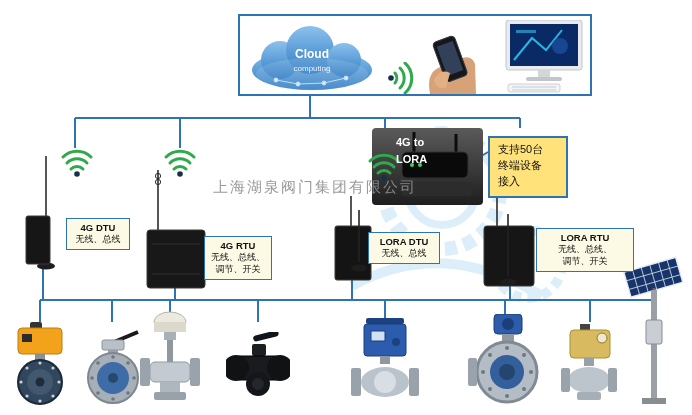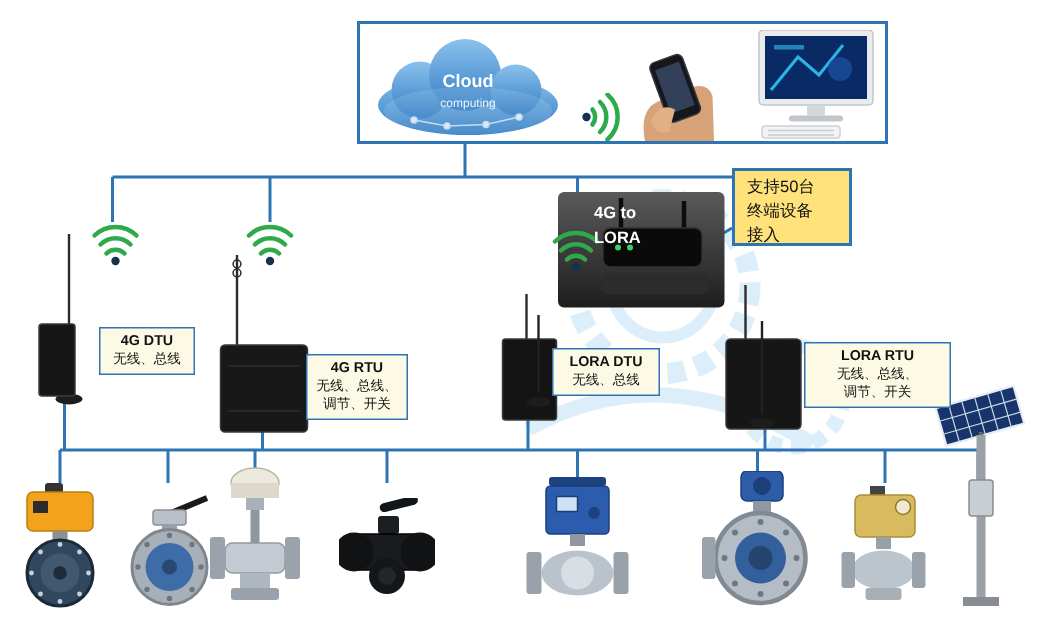--- a/index.html
+++ b/index.html
@@ -1,21 +1,21 @@
 <!DOCTYPE html>
 <html><head>
 <meta charset="utf-8">
 <style>
   *{margin:0;padding:0;box-sizing:border-box}
   html,body{width:692px;height:415px;background:#fff;font-family:"Liberation Sans",sans-serif;overflow:hidden}
   .stage{position:relative;width:692px;height:415px;background:#fff}
   .abs{position:absolute}
   .label-box{position:absolute;border:1.5px solid #2e74b5;background:#fcf9e4;text-align:center;font-size:9px;line-height:1.3;padding:3px 2px;color:#111;z-index:5}
   .label-box .t{font-weight:700;font-size:9.5px}
-  .callout{position:absolute;left:488px;top:112px;width:80px;height:52px;border:2px solid #2e74b5;background:#ffe27a;font-size:11px;line-height:1.45;padding:4px 8px;color:#111;z-index:5}
+  .callout{position:absolute;left:488px;top:136px;width:80px;height:62px;border:2px solid #2e74b5;background:#ffe27a;font-size:11px;line-height:1.45;padding:4px 8px;color:#111;z-index:5}
   .top-panel{position:absolute;left:238px;top:14px;width:354px;height:82px;border:2px solid #2e74b5;background:#fff;z-index:5;display:flex;align-items:flex-end}
   .watermark-text{position:absolute;left:213px;top:178px;font-size:15px;letter-spacing:2px;color:#8f8f8f;z-index:6;opacity:.9;white-space:nowrap}
   .gateway-label{position:absolute;left:396px;top:134px;z-index:5;color:#fff;font-weight:700;font-size:11px;line-height:1.5}
   .z1{z-index:1}.z2{z-index:2}.z4{z-index:4}
 </style>
 </head>
 <body>
 
 <div class="stage">
 
@@ -178,20 +178,21 @@
   <div class="label-box" style="left:368px;top:232px;width:72px">
     <div class="t">LORA DTU</div>
     <div>无线、总线</div>
   </div>
   <div class="label-box" style="left:536px;top:228px;width:98px">
     <div class="t">LORA RTU</div>
     <div>无线、总线、</div>
     <div>调节、开关</div>
   </div>
 
+  <div class="watermark-text">上海湖泉阀门集团有限公司</div>
 
   <svg class="abs z4" style="left:8px;top:322px" width="64" height="84" viewBox="0 0 64 84">
     <rect x="22" y="0" width="12" height="8" rx="2" fill="#333"></rect>
     <rect x="10" y="6" width="44" height="26" rx="4" fill="#f2a31b" stroke="#b97f10"></rect>
     <rect x="14" y="12" width="10" height="8" fill="#2c2c2c"></rect>
     <rect x="27" y="32" width="10" height="8" fill="#8a9096"></rect>
     <circle cx="32" cy="60" r="22" fill="#31475e" stroke="#1c2a38" stroke-width="2"></circle>
     <circle cx="32" cy="60" r="13" fill="#41586f"></circle>
     <circle cx="32" cy="60" r="4.5" fill="#1e2c3a"></circle>
     <g fill="#c6d2dc">

